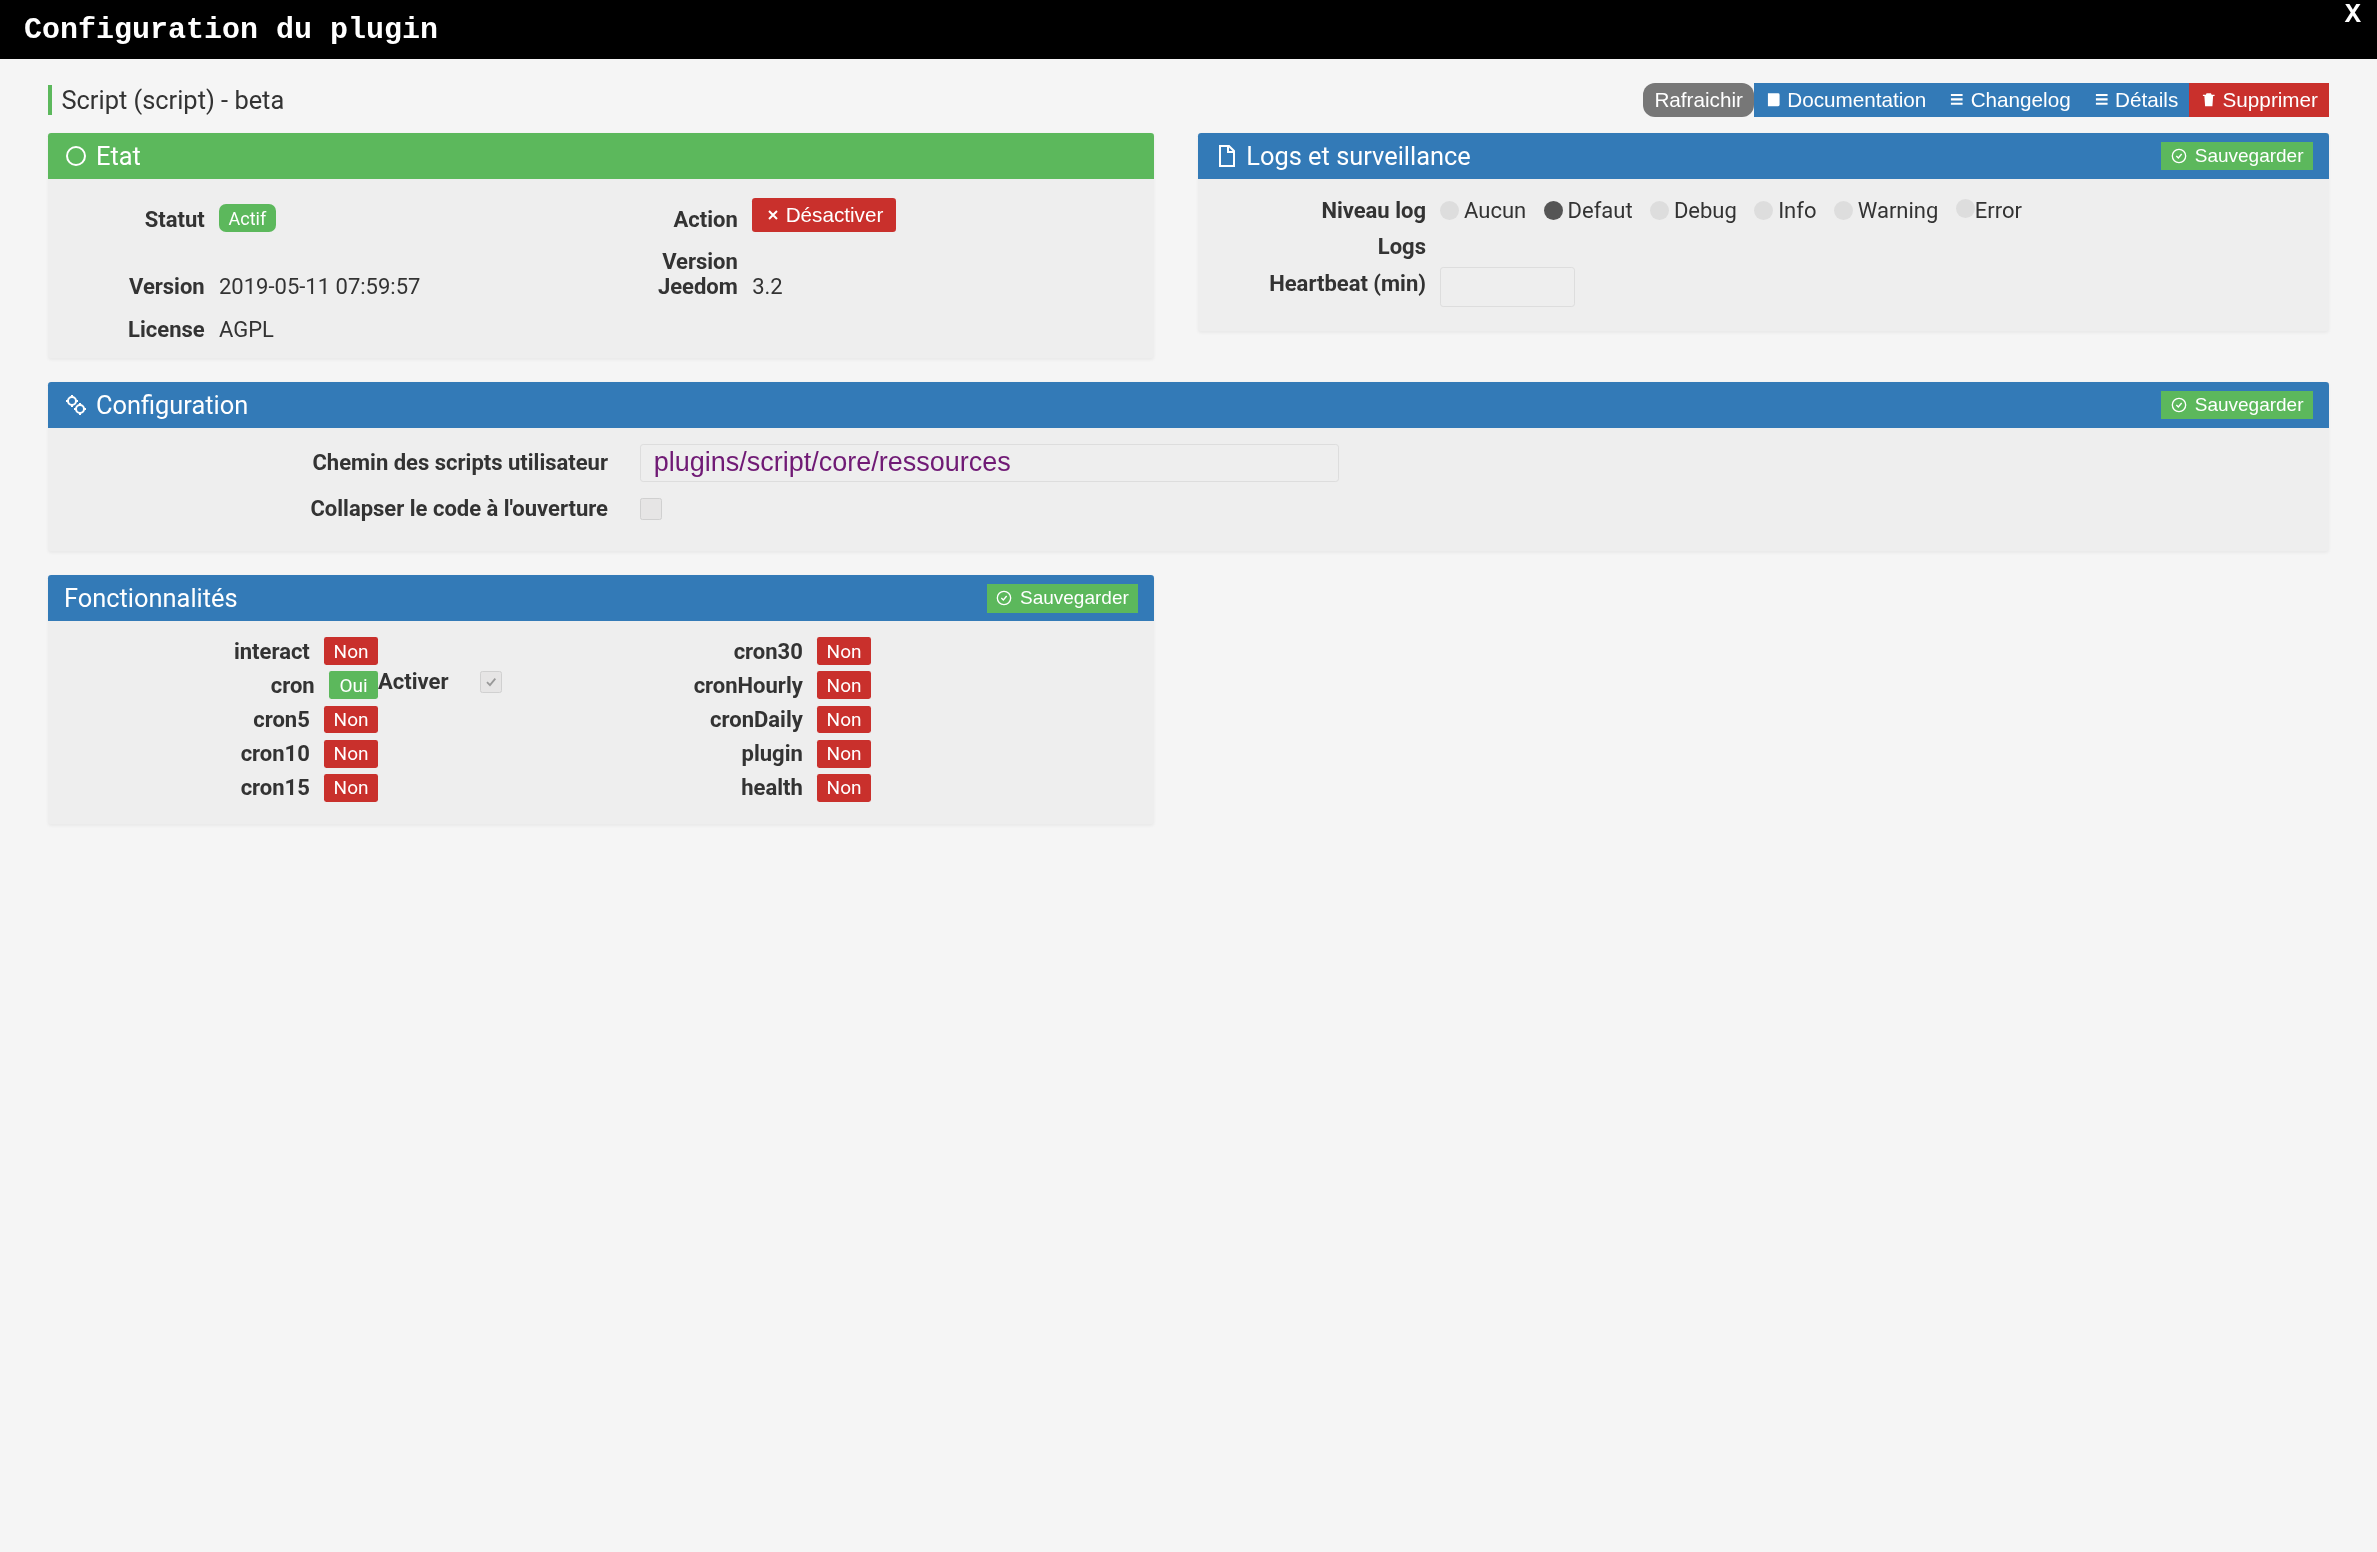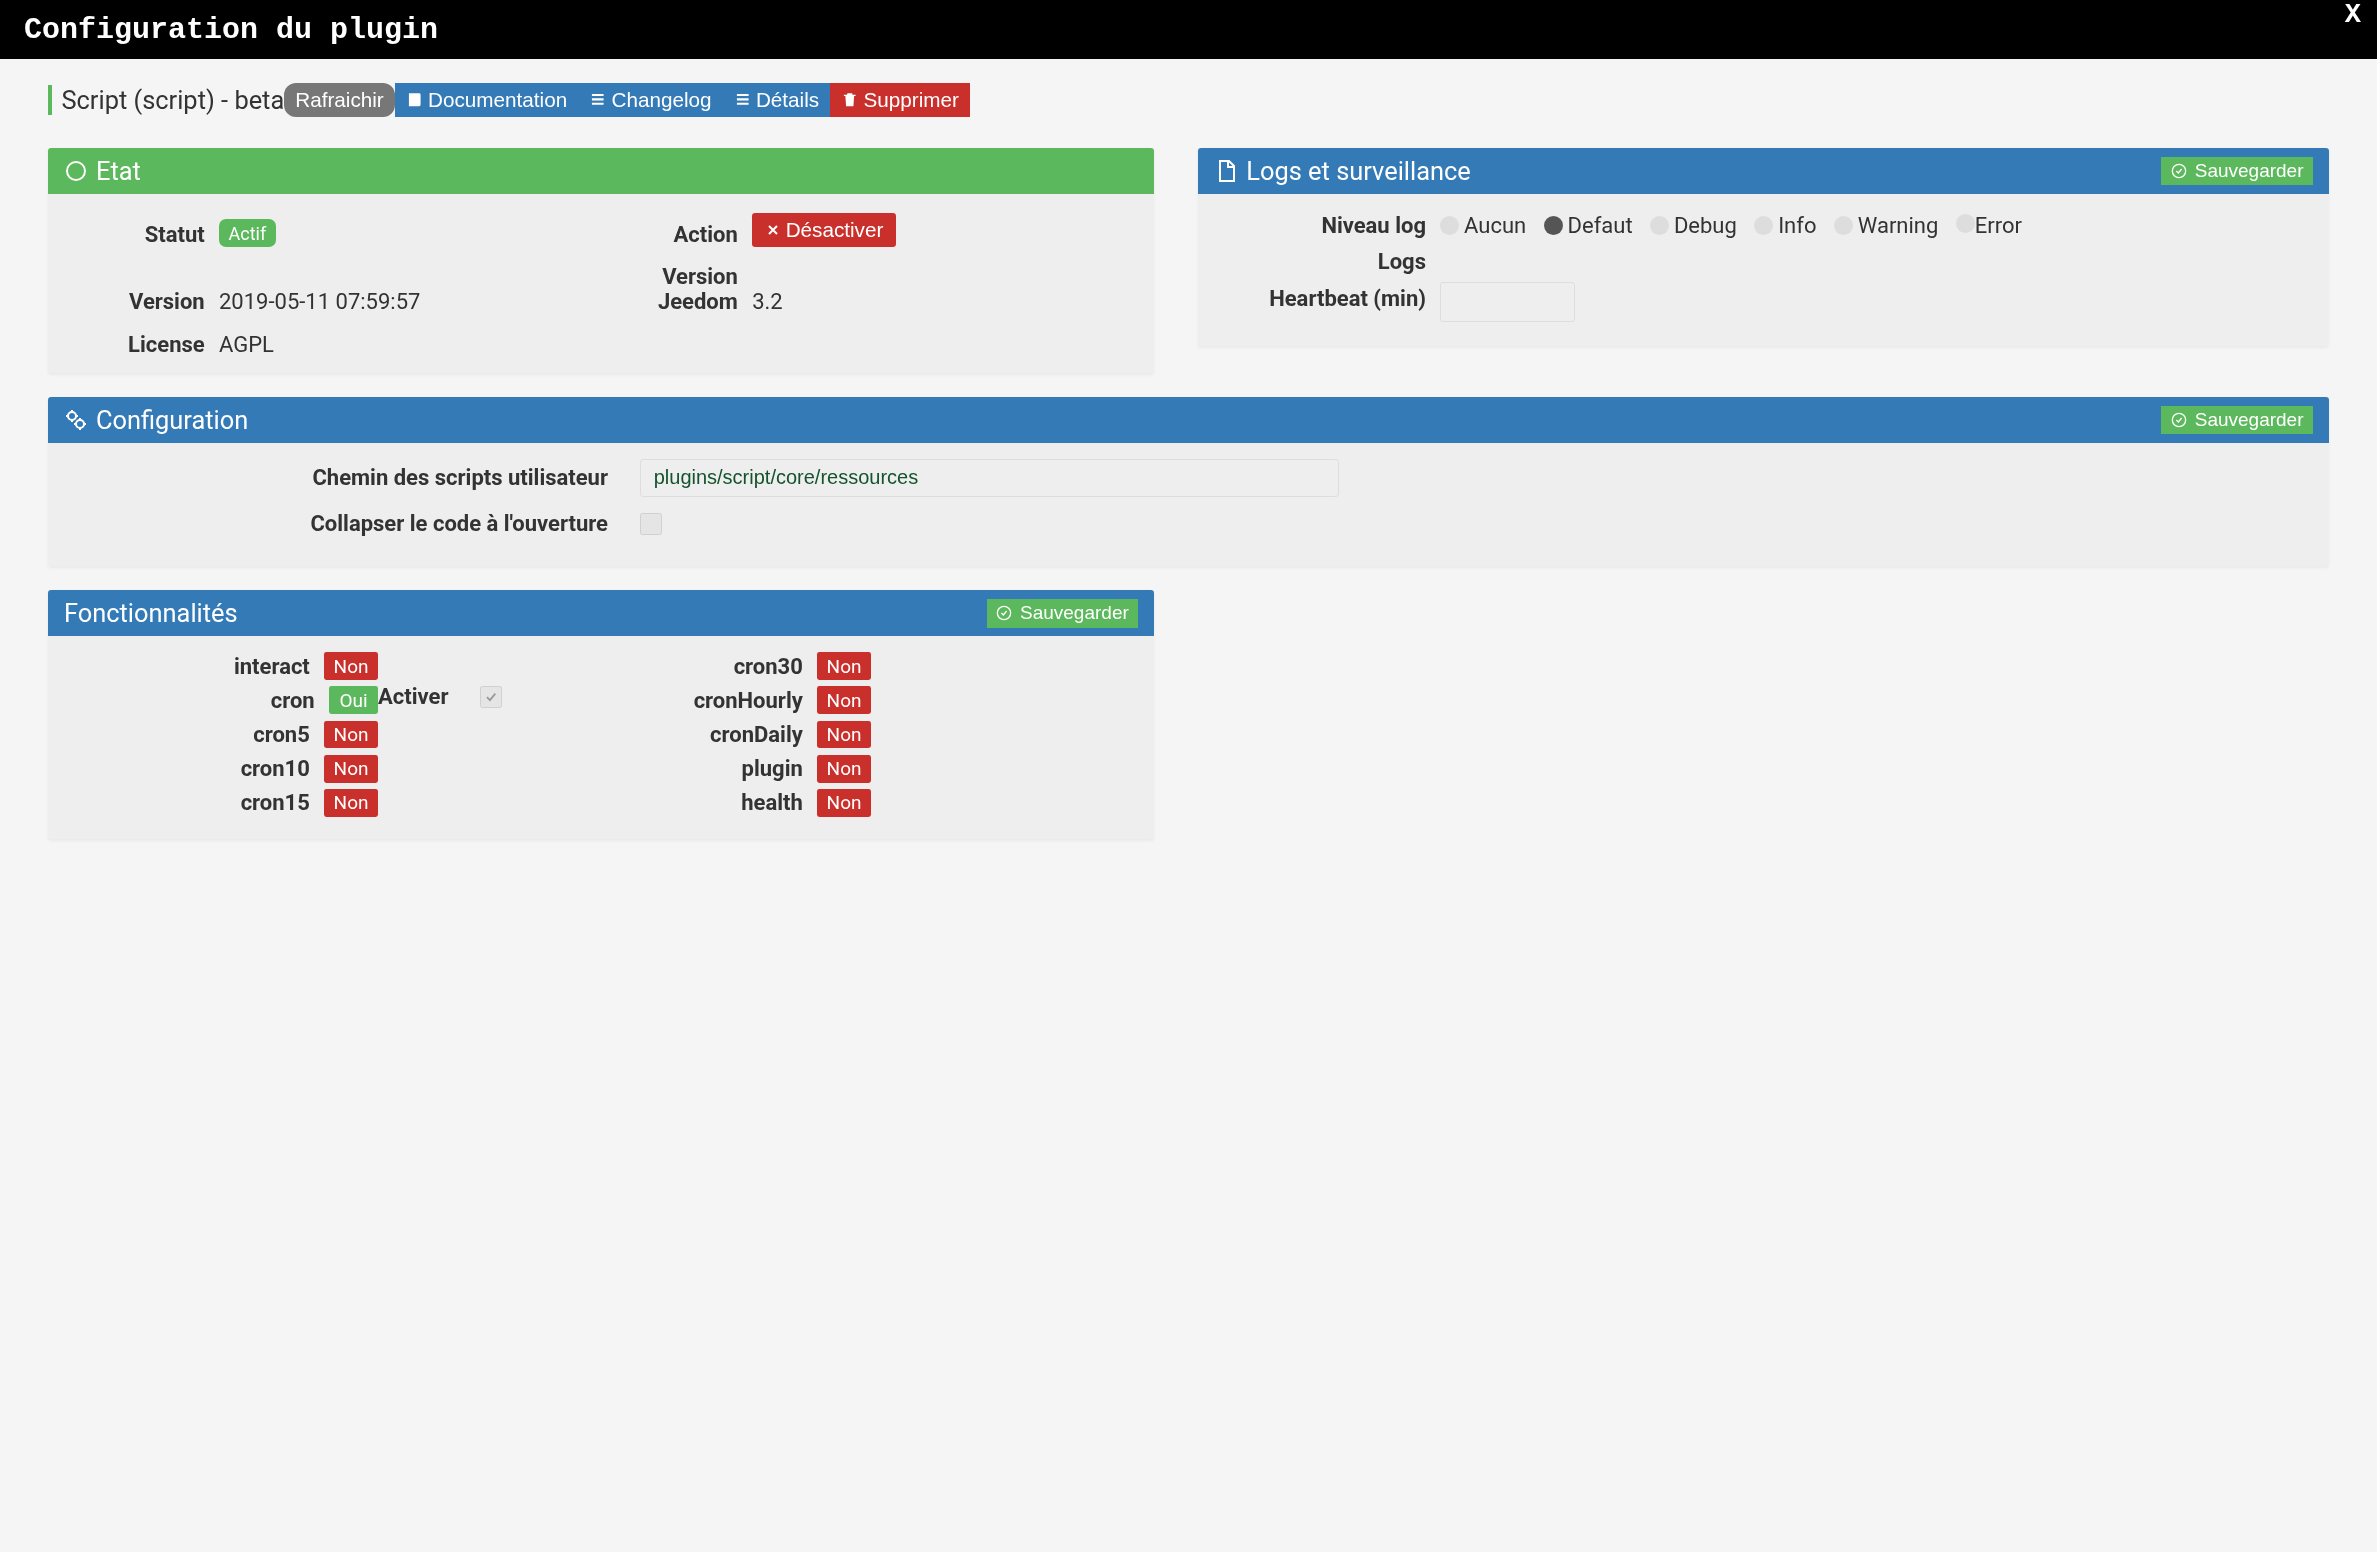--- a/index.html
+++ b/index.html
@@ -25,21 +25,22 @@
     right: 16px;
     font-size: 27px;
     cursor: pointer;
   }
   .content {
     padding: 24px 48px;
   }
   .top-row {
     display: flex;
     align-items: center;
-    margin-bottom: 31px;
+    justify-content: space-between;
+    margin-bottom: 16px;
   }
   .plugin-title {
     font-size: 25.4px;
     font-weight: 400;
     padding-left: 9.5px;
     border-left: 4.8px solid #5cb85c;
     color: #333;
   }
   .btn-group { display: flex; }
   .btn {
@@ -148,22 +149,22 @@
     padding: 0 8px;
     font-size: 19px;
   }
   .wide-input {
     width: 699px;
     height: 38px;
     background: #eee;
     border: 0.8px solid #ddd;
     border-radius: 3.2px;
     padding: 0 12.7px;
-    font-size: 20px;
-    color: #14532d;
+    font-size: 27px;
+    color: #701a75;
   }
   .config-row { display: flex; align-items: center; margin-bottom: 14.3px;}
   .config-label {
     width: 572px;
     text-align: right;
     font-weight: 700;
     padding-right: 32px;
   }
   .checkbox-sm {
     width: 22px; height: 22px;

